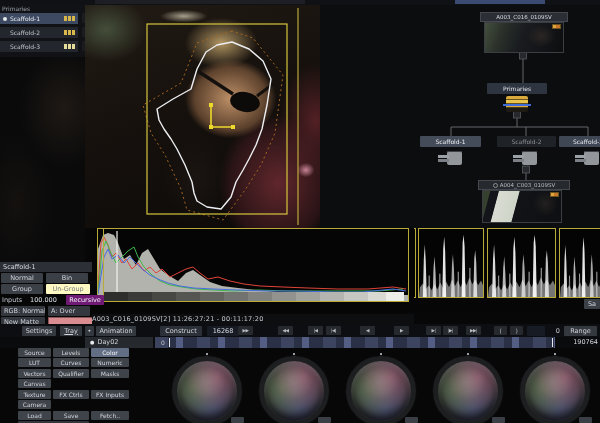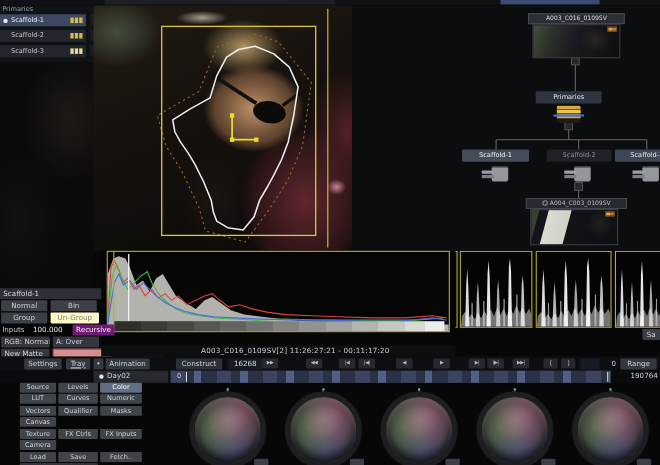--- a/index.html
+++ b/index.html
@@ -84,21 +84,21 @@
 
   
   #toolhdr { left:0; top:262px; width:92px; height:10px; background:#2c2f35; font-size:6.5px; line-height:10px; padding-left:3px; color:#d8dbe0; }
   .optlabel { font-size:6.5px; line-height:10px; color:#c6cad0; }
 
   
   #vbar { left:92px; top:303px; width:322px; height:11px; background:#0e0f12; }
   .modebtn { position:absolute; top:1px; width:10px; height:9px; background:#3a3e45; color:#ccd0d6;
     font-size:6px; line-height:9px; text-align:center; border-radius:1px; }
   #tcrow { left:92px; top:314px; width:322px; height:10px; background:#0d0e10;
-    font-size:6.5px; line-height:10px; text-align:center; color:#c8ccd2; letter-spacing:.2px; white-space:nowrap;padding-left:31px; }
+    font-size:6.5px; line-height:10px; text-align:left; color:#c8ccd2; letter-spacing:.2px; white-space:nowrap; }
 
   
   #ctrlbar { left:0; top:324px; width:600px; height:13px; background:#0d0e11; }
   .cbtn { position:absolute; top:1.5px; height:10px; background:#34383f; color:#d0d4d9;
     font-size:6.5px; line-height:10px; text-align:center; border-radius:1px; white-space:nowrap; }
   .tbtn { position:absolute; top:2px; height:9px; width:15px; background:#26292e; color:#b9bdc3;
     font-size:4.5px; line-height:9px; text-align:center; border-radius:1px; letter-spacing:-0.5px; }
   .field { background:#171b24; color:#d8dce2; }
 
   

